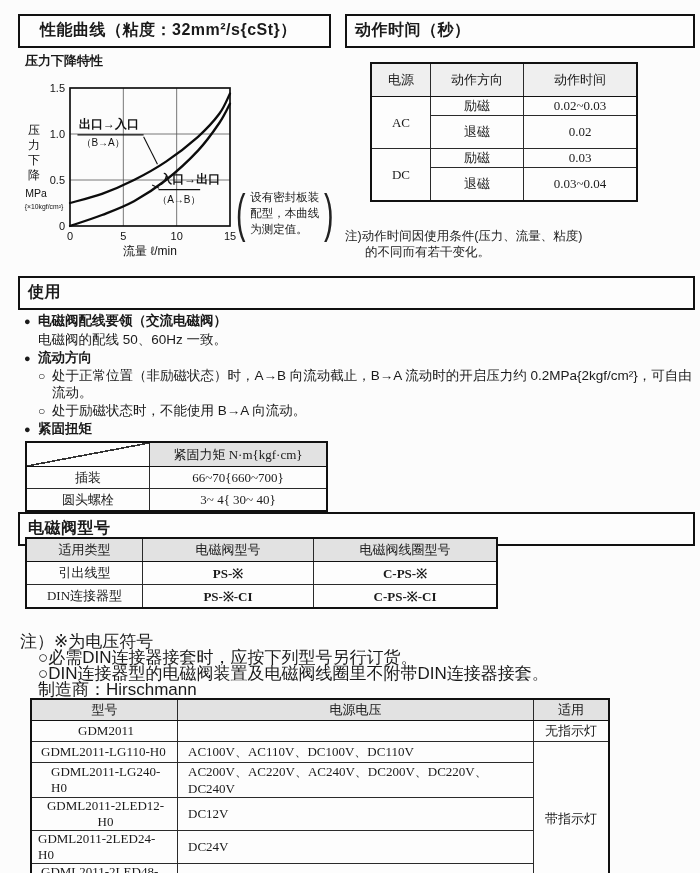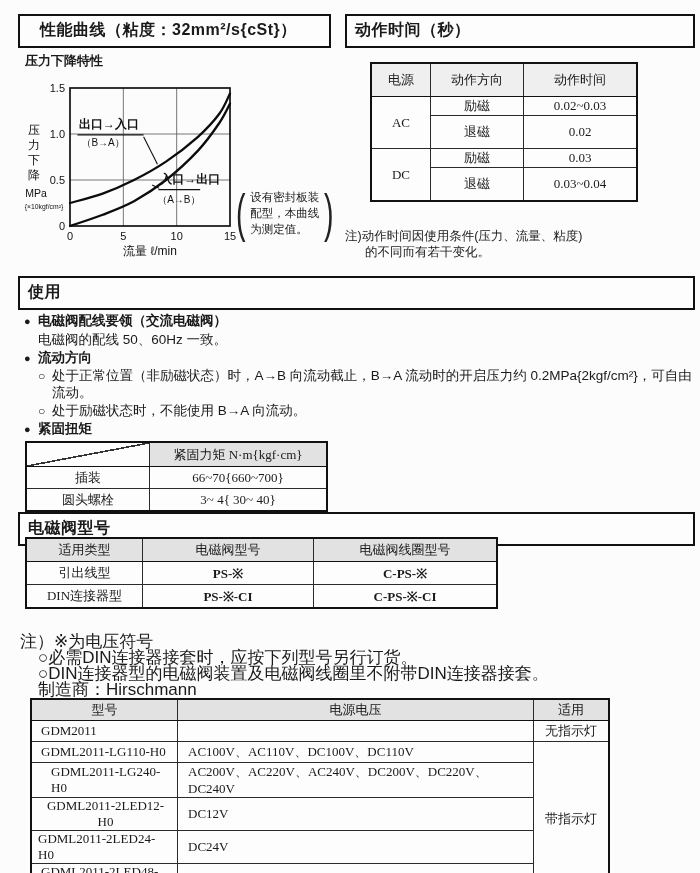--- a/index.html
+++ b/index.html
@@ -202,21 +202,21 @@
   </div>
 
   <table class="dtable abs" style="left:12px;top:186px;">
     <tbody>
         <tr>
       <th style="width:133px;height:20px;">型号</th>
       <th style="width:343px;">电源电压</th>
       <th style="width:62px;">适用</th>
     </tr>
     <tr>
-      <td style="height:20px;text-align:left;padding-left:9px;">GDM2011</td>
+      <td style="height:20px;text-align:center;padding-left:9px;">GDM2011</td>
       <td></td>
       <td>无指示灯</td>
     </tr>
     <tr>
       <td style="height:20px;text-align:left;padding-left:9px;">GDML2011-LG110-H0</td>
       <td style="text-align:left;padding-left:10px;">AC100V、AC110V、DC100V、DC110V</td>
       <td rowspan="5">带指示灯</td>
     </tr>
     <tr>
       <td style="height:20px;text-align:left;padding-left:19px;">GDML2011-LG240-H0</td>

